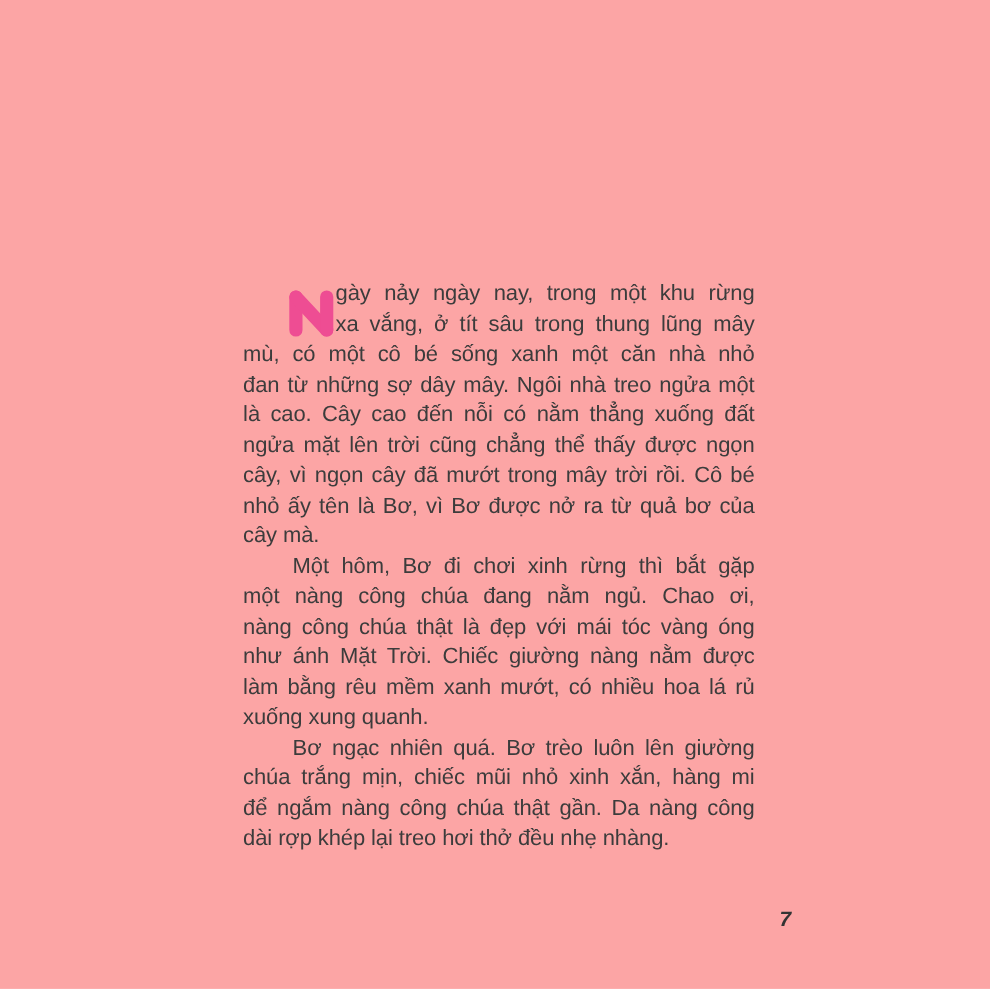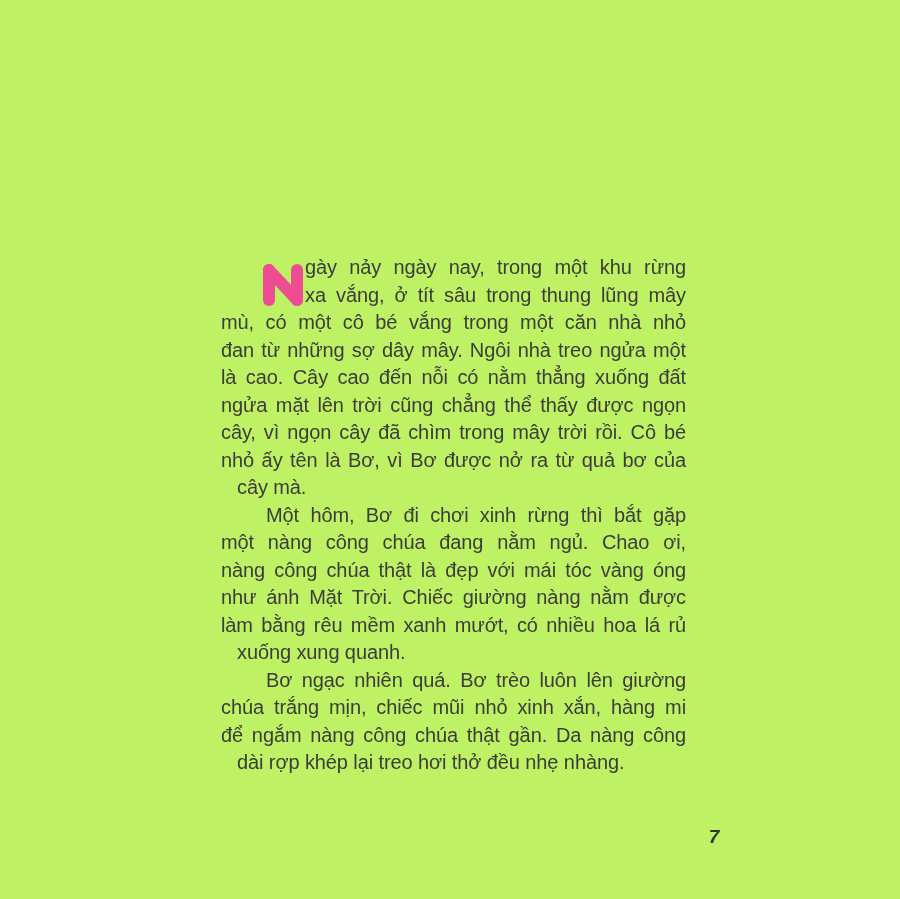--- a/index.html
+++ b/index.html
@@ -24,21 +24,21 @@
   }
 
   .paragraph { margin: 0; }
 
   .line {
     height: 27.5px;
     line-height: 27.5px;
     text-align: justify;
     text-align-last: justify;
   }
-  .line.lastline { text-align-last: left; margin-left: 16px; }
+  .line.lastline { text-align-last: left; }
   .line.indent  { text-indent: 45px; }
 
   .dropcap-float {
     float: left;
     width: 84px;
     height: 55px;
     box-sizing: border-box;
     display: flex;
     justify-content: flex-end;
     align-items: flex-start;
@@ -54,39 +54,39 @@
     text-align: center;
     font-size: 19px;
     font-style: italic;
     font-weight: bold;
     color: #333333;
   }
 </style>
 </head>
 <body>
 
-<div class="page" style="background: #bef264; color: rgb(60, 60, 60);">
+<div class="page" style="background: #fca5a5; color: rgb(60, 60, 60);">
   <div class="text-block" style="color: rgb(60, 60, 60);">
       <div class="paragraph">
         <div class="dropcap-float" aria-label="N">
           <svg width="42" height="46" viewBox="0 0 42 46">
             <g stroke="#ee4d93" stroke-width="12" stroke-linecap="round" fill="none">
               <line x1="7" y1="8" x2="7" y2="38"></line>
               <line x1="7" y1="8" x2="35" y2="38"></line>
               <line x1="35" y1="8" x2="35" y2="38"></line>
             </g>
           </svg>
         </div>
         <div class="line">gày nảy ngày nay, trong một khu rừng</div>
         <div class="line">xa vắng, ở tít sâu trong thung lũng mây</div>
-        <div class="line">mù, có một cô bé vắng trong một căn nhà nhỏ</div>
+        <div class="line">mù, có một cô bé sống xanh một căn nhà nhỏ</div>
         <div class="line">đan từ những sợ dây mây. Ngôi nhà treo ngửa một</div>
         <div class="line">là cao. Cây cao đến nỗi có nằm thẳng xuống đất</div>
         <div class="line">ngửa mặt lên trời cũng chẳng thể thấy được ngọn</div>
-        <div class="line">cây, vì ngọn cây đã chìm trong mây trời rồi. Cô bé</div>
+        <div class="line">cây, vì ngọn cây đã mướt trong mây trời rồi. Cô bé</div>
         <div class="line">nhỏ ấy tên là Bơ, vì Bơ được nở ra từ quả bơ của</div>
         <div class="line lastline">cây mà.</div>
       </div>
       <div class="paragraph">
         <div class="line indent">Một hôm, Bơ đi chơi xinh rừng thì bắt gặp</div>
         <div class="line">một nàng công chúa đang nằm ngủ. Chao ơi,</div>
         <div class="line">nàng công chúa thật là đẹp với mái tóc vàng óng</div>
         <div class="line">như ánh Mặt Trời. Chiếc giường nàng nằm được</div>
         <div class="line">làm bằng rêu mềm xanh mướt, có nhiều hoa lá rủ</div>
         <div class="line lastline">xuống xung quanh.</div>

